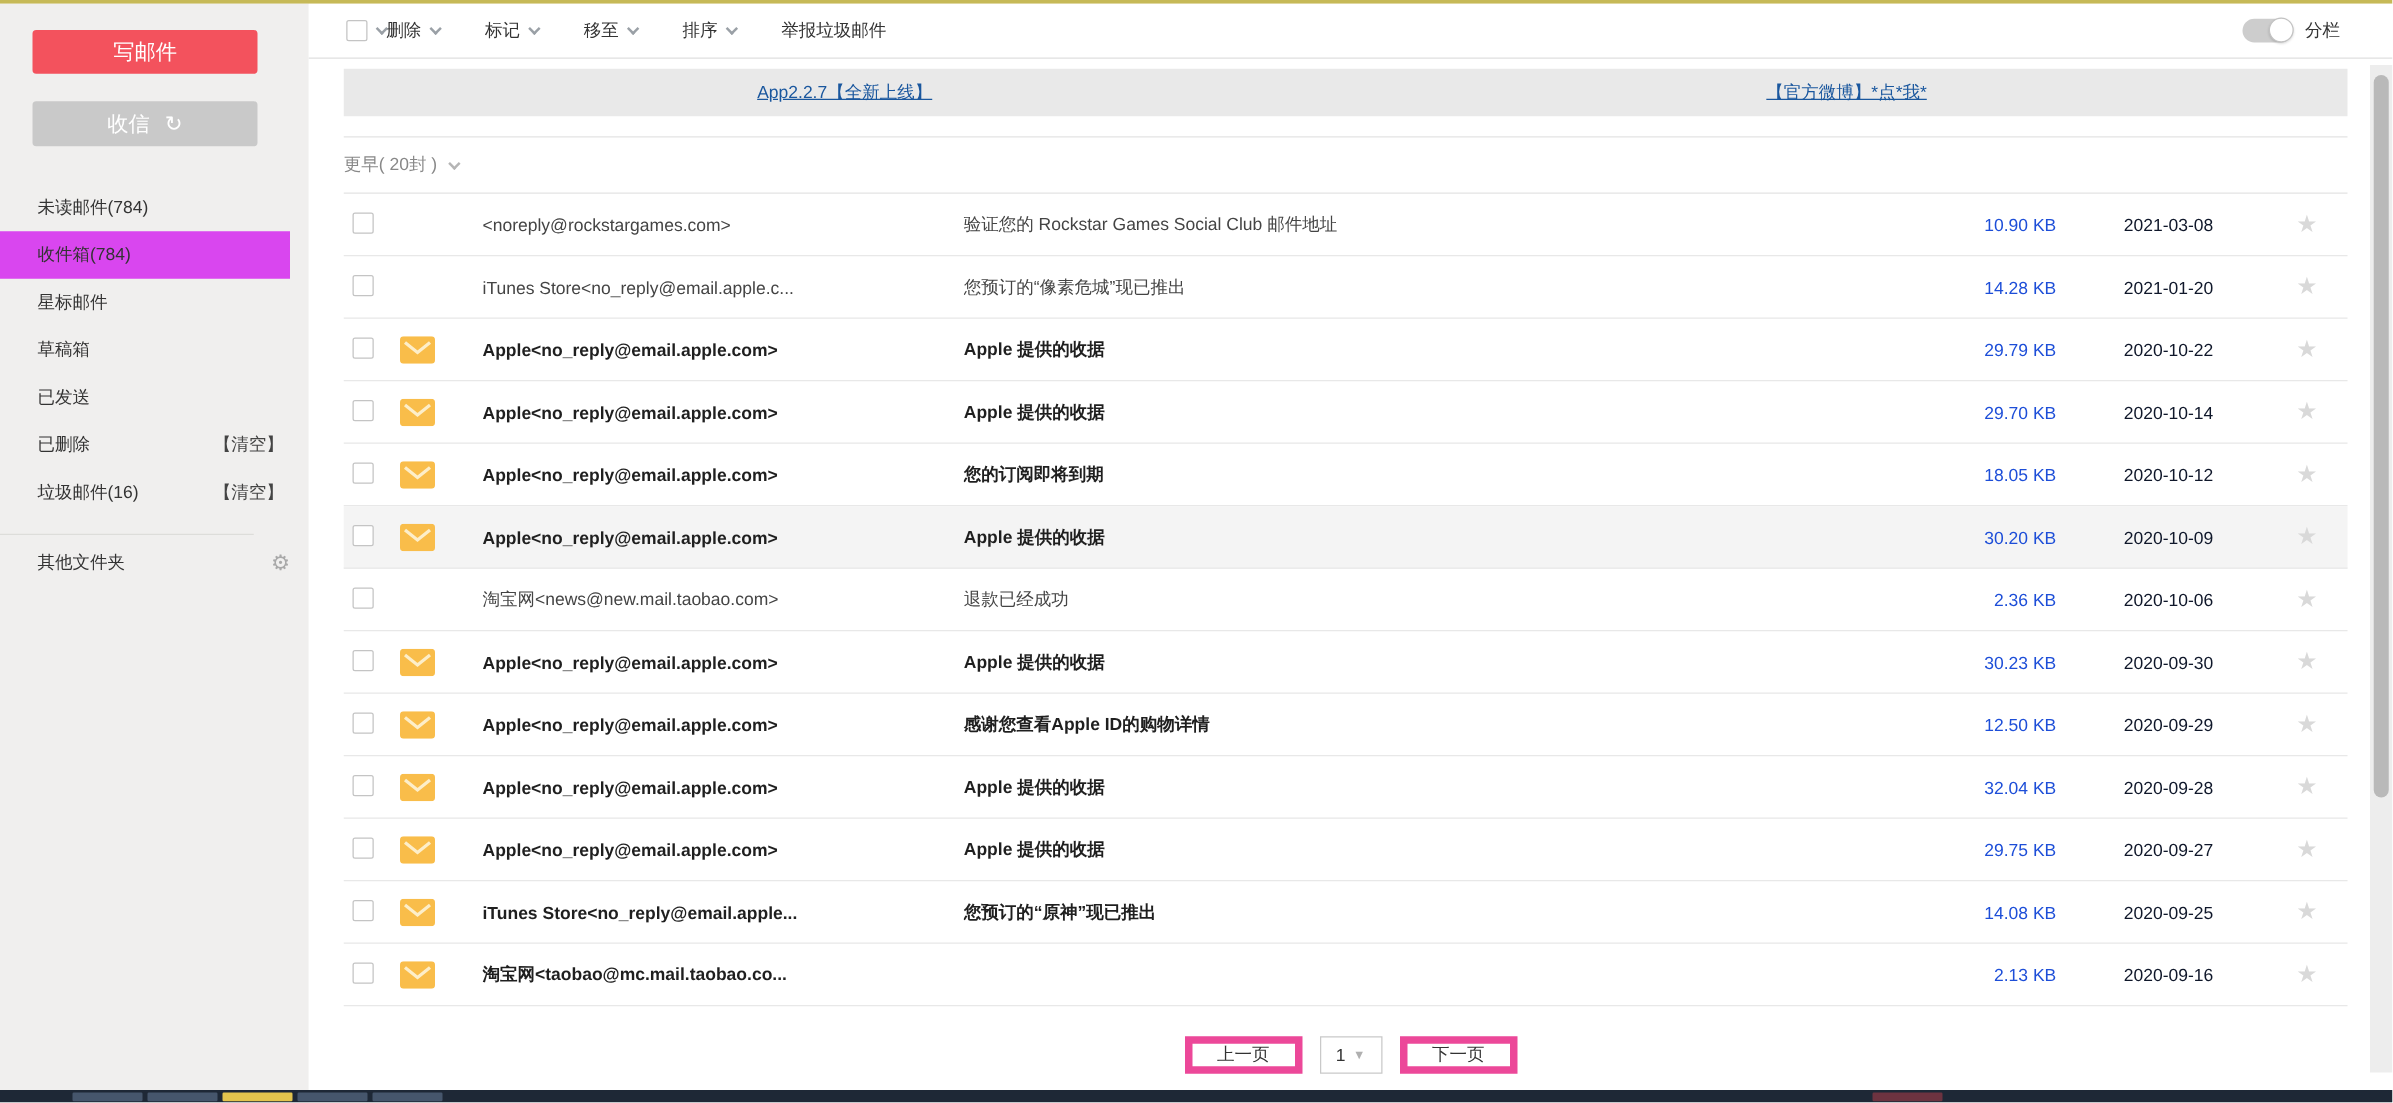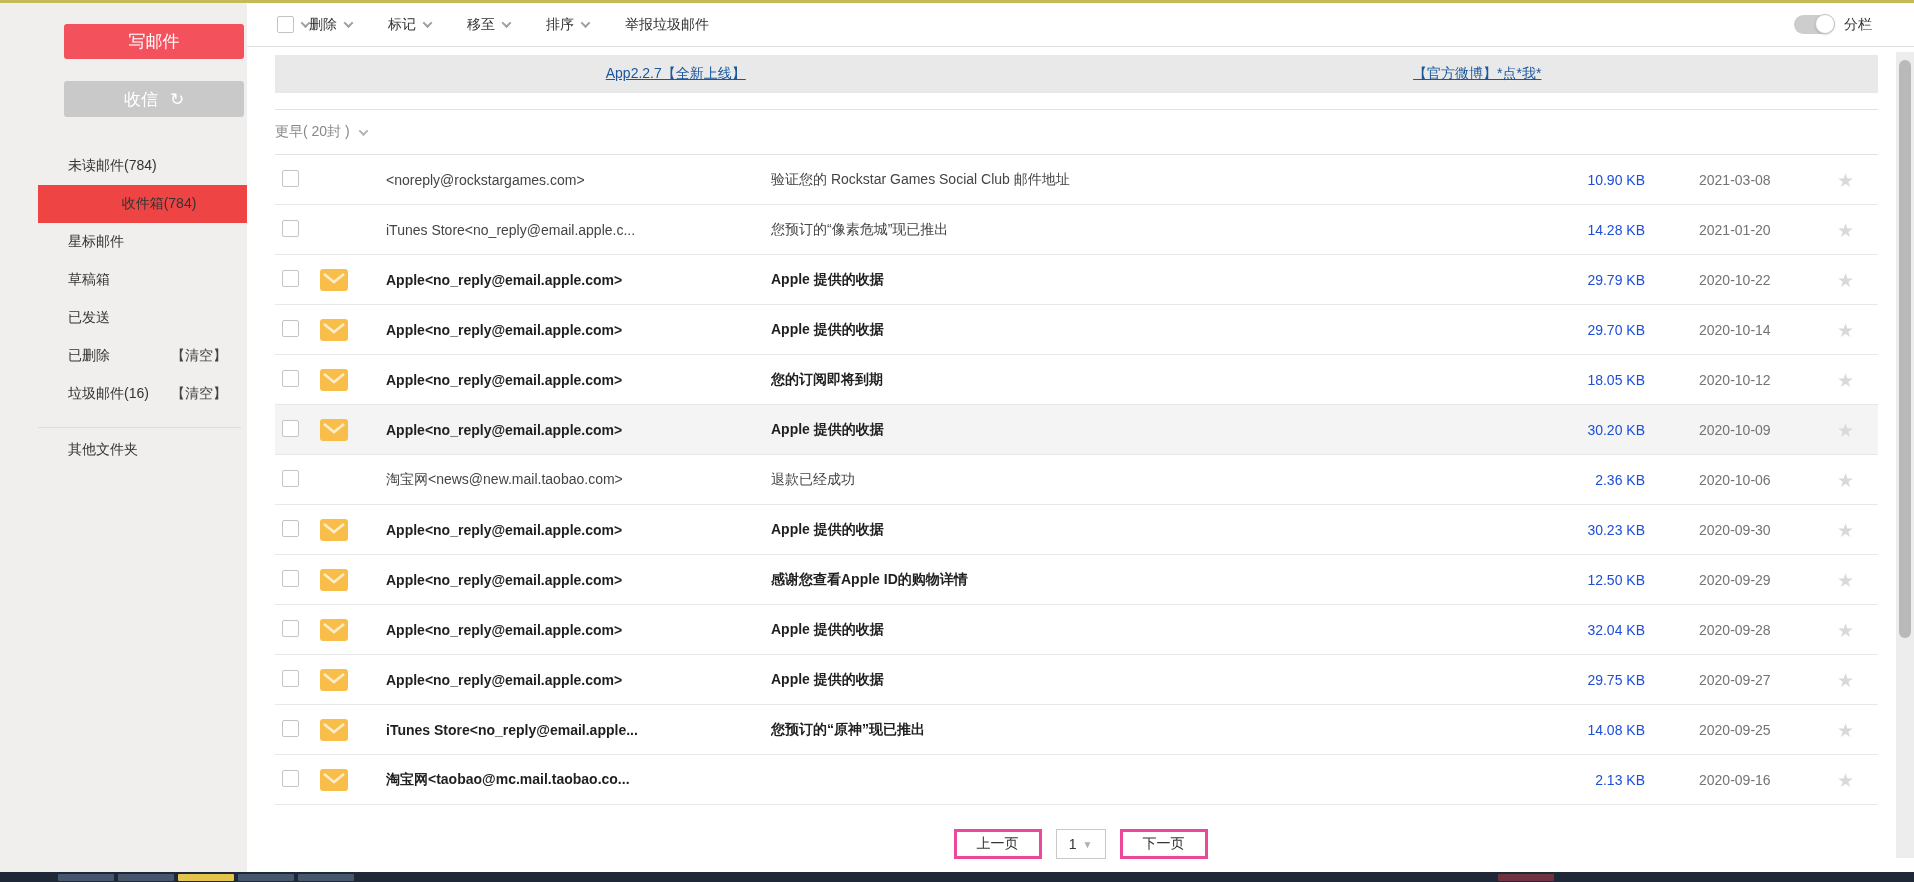--- a/index.html
+++ b/index.html
@@ -3,31 +3,31 @@
 <meta charset="utf-8">
 <style>
   * { margin:0; padding:0; box-sizing:border-box; }
   html,body { width:1914px; height:882px; overflow:hidden; }
   body { font-family:"Liberation Sans","DejaVu Sans",sans-serif; background:#fff; color:#333; }
   .screen { position:relative; width:1914px; height:882px; overflow:hidden; }
   .topstrip { height:3px; background:#c6b957; }
   .app { display:flex; height:879px; }
 
   
-  .sidebar { width:247px; background:#f0efee; height:100%; flex:none; position:relative;padding-left:38px; }
+  .sidebar { width:247px; background:#f0efee; height:100%; flex:none; position:relative; }
   .btn-compose { display:block; width:180px; height:35px; margin:21px 0 0 26px; background:#f3525d;
       border:none; border-radius:3px; color:#fff; font-size:17px; cursor:pointer; font-family:inherit; }
   .btn-receive { display:flex; align-items:center; justify-content:center; width:180px; height:36px;
       margin:22px 0 0 26px; background:#c9c9c9; border:none; border-radius:3px; color:#fff;
       font-size:17px; cursor:pointer; font-family:inherit; gap:12px; }
   .refresh-glyph { font-size:17px; line-height:1; }
   .folders { margin-top:30px; }
   .folder { height:38px; display:flex; align-items:center; font-size:14px; color:#333;
       padding-left:30px; padding-right:20px; cursor:pointer; }
-  .folder.selected { background:#ef4444; width:232px;text-align:center; }
+  .folder.selected { background:#d946ef; width:232px; }
   .folder .flabel { flex:1; }
   .folder .faction { color:#444; }
   .side-divider { border-top:1px solid #ddddda; width:203px; margin:14px 0 0 0; }
   .other-row { height:44px; display:flex; align-items:center; font-size:14px; color:#333;
       padding-left:30px; width:232px;font-family:Liberation Serif, serif; }
   .other-row .olabel { flex:1; }
   .gear { color:#a9a9a9; font-size:17px; line-height:1; cursor:pointer; }
 
   
   .main { flex:1; position:relative; background:#fff; height:100%; }
@@ -52,27 +52,27 @@
   .group-header .chev { border-color:#b5b5b5; margin-left:10px; }
   .rows {}
   .row { height:50px; position:relative; border-bottom:1px solid #e8e8e8; font-size:14px; color:#444; }
   .row.highlighted { background:#f4f4f4; }
   .row > span, .row > label { position:absolute; top:50%; transform:translateY(-50%); white-space:nowrap; }
   .row .cb { left:7px; }
   .row .env { left:45px; width:28px; height:22px; }
   .row .sender { left:111px; width:370px; overflow:hidden; text-overflow:ellipsis; }
   .row .subject { left:496px; width:720px; overflow:hidden; text-overflow:ellipsis; }
   .row .size { right:233px; text-align:right; color:#1d4ed8; }
-  .row .date { left:1424px; color:#737373; }
+  .row .date { left:1424px; color:#0f172a; }
   .row .star { left:1562px; color:#d9d9d9; font-size:19px; cursor:pointer; }
   .row.unread .sender, .row.unread .subject { font-weight:bold; color:#1f1f1f; }
   .env svg { display:block; }
 
   .pagination { margin-top:24px; display:flex; justify-content:center; align-items:center; gap:14px; }
-  .pg-btn { height:30px; min-width:66px; background:#fff; border:3px solid #ec4899; font-size:14px;
+  .pg-btn { height:30px; min-width:66px; background:#fff; border:6px solid #ec4899; font-size:14px;
       color:#333; cursor:pointer; font-family:inherit; padding:0 20px; }
   .pg-select { height:30px; width:50px; background:#fff; border:1px solid #c9c9c9; font-size:14px;
       display:flex; align-items:center; justify-content:center; gap:6px; cursor:pointer; }
   .pg-tri { color:#b0b0b0; font-size:10px; }
 
   .scroll-track { position:absolute; top:49px; right:0; width:18px; height:806px; background:#ededed; }
   .scroll-thumb { position:absolute; top:8px; left:3px; width:12px; height:578px; background:#b9b9b9; border-radius:7px; cursor:pointer; }
 
   .taskbar { position:absolute; left:0; bottom:0; width:1914px; height:10px; background:#1e2836; display:flex; align-items:center; gap:4px; padding-left:58px; z-index:10; }
   .tseg { width:56px; height:7px; background:#46566c; border-radius:1px; }

